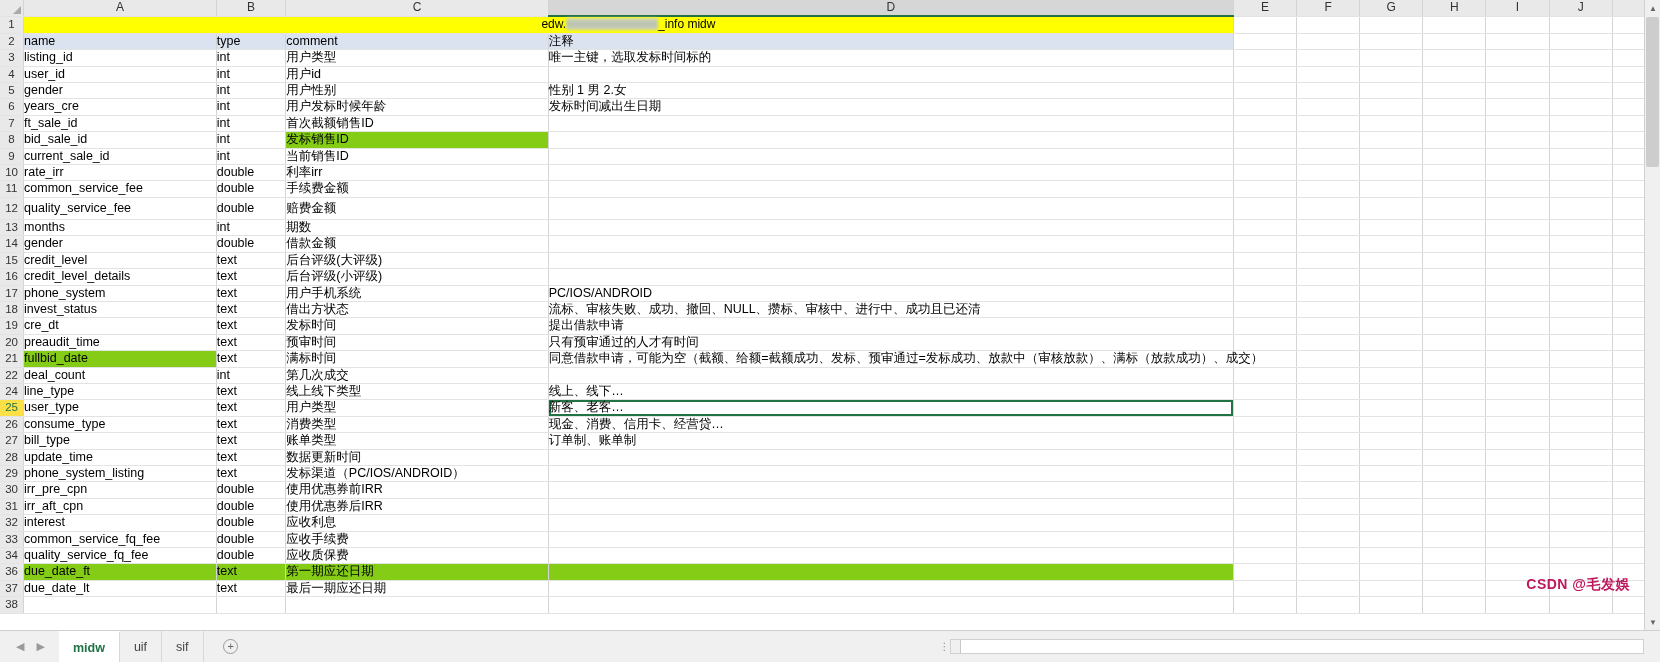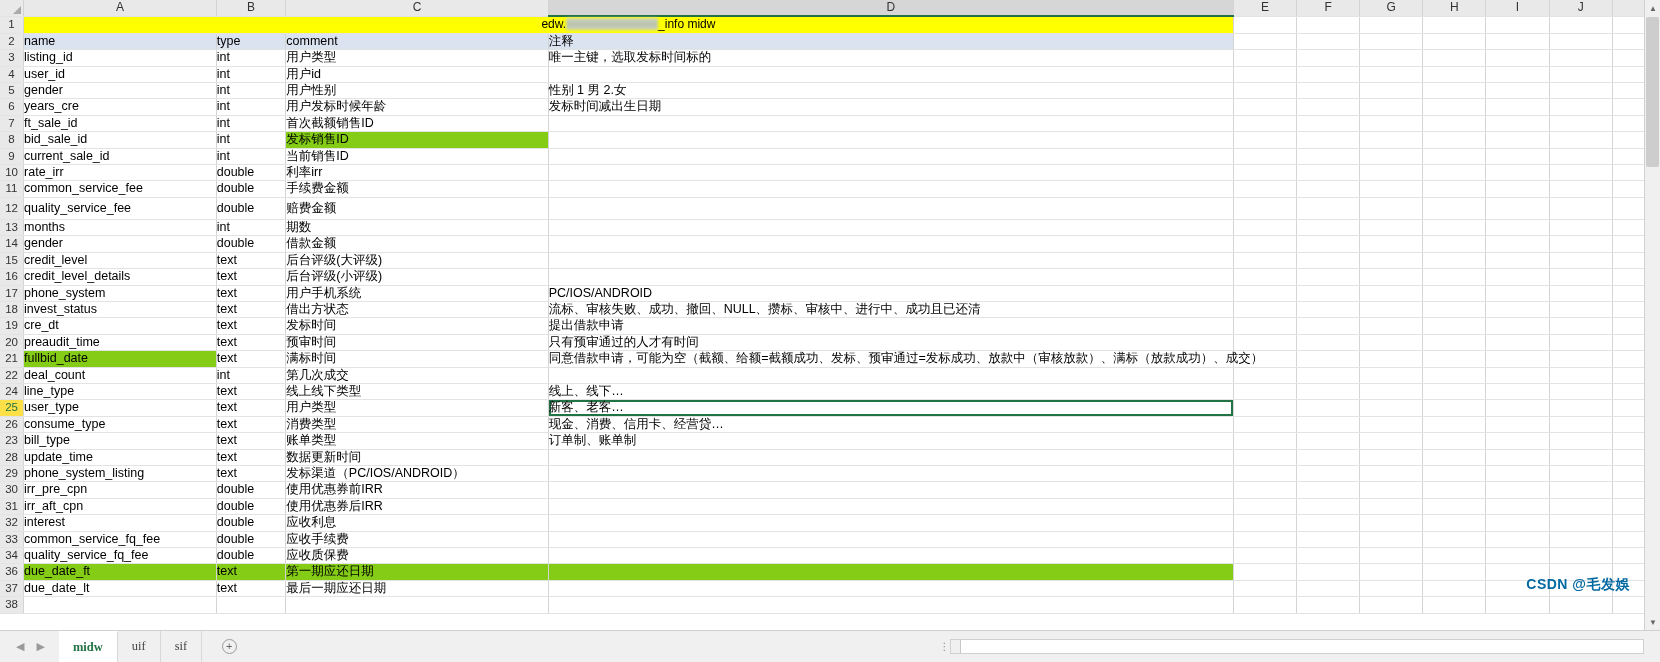--- a/index.html
+++ b/index.html
@@ -167,21 +167,21 @@
     align-items: center;
     padding-left: 6px;
     position: relative;
   }
   .navarrows {
     display: flex; gap: 12px;
     padding: 0 14px 0 10px;
     color: #9a9a9a;
     font-size: 11px;
   }
-  .sheettabs { display: flex; align-items: stretch; height: 32px; font-family: Liberation Serif, serif; }
+  .sheettabs { display: flex; align-items: stretch; height: 32px; }
   .tab {
     display: flex; align-items: center;
     padding: 0 14px;
     font-size: 12.5px;
     color: #444;
     border-right: 1px solid #d8d8d8;
     cursor: default;
   }
   .tab.active {
     background: #ffffff;
@@ -226,21 +226,21 @@
     background: #f0f0f0;
     border-right: 1px solid #c8c8c8;
   }
 
   
   .watermark {
     position: absolute;
     right: 30px;
     bottom: 36px;
     font-size: 14px;
-    color: #0369a1;
+    color: #be185d;
     font-weight: bold;
     letter-spacing: 0.5px;
     pointer-events: none;
     user-select: none;
   }
 </style>
 </head>
 <body>
 
 <div id="app">
@@ -624,21 +624,21 @@
             <td class="cell overflow"><span class="txt">现金、消费、信用卡、经营贷…</span></td>
             <td class="cell"></td>
             <td class="cell"></td>
             <td class="cell"></td>
             <td class="cell"></td>
             <td class="cell"></td>
             <td class="cell"></td>
             <td class="cell"></td>
           </tr>
           <tr>
-            <td class="rownum">23</td>
+            <td class="rownum">27</td>
             <td class="cell"><span class="txt">bill_type</span></td>
             <td class="cell"><span class="txt">text</span></td>
             <td class="cell"><span class="txt">账单类型</span></td>
             <td class="cell overflow"><span class="txt">订单制、账单制</span></td>
             <td class="cell"></td>
             <td class="cell"></td>
             <td class="cell"></td>
             <td class="cell"></td>
             <td class="cell"></td>
             <td class="cell"></td>

